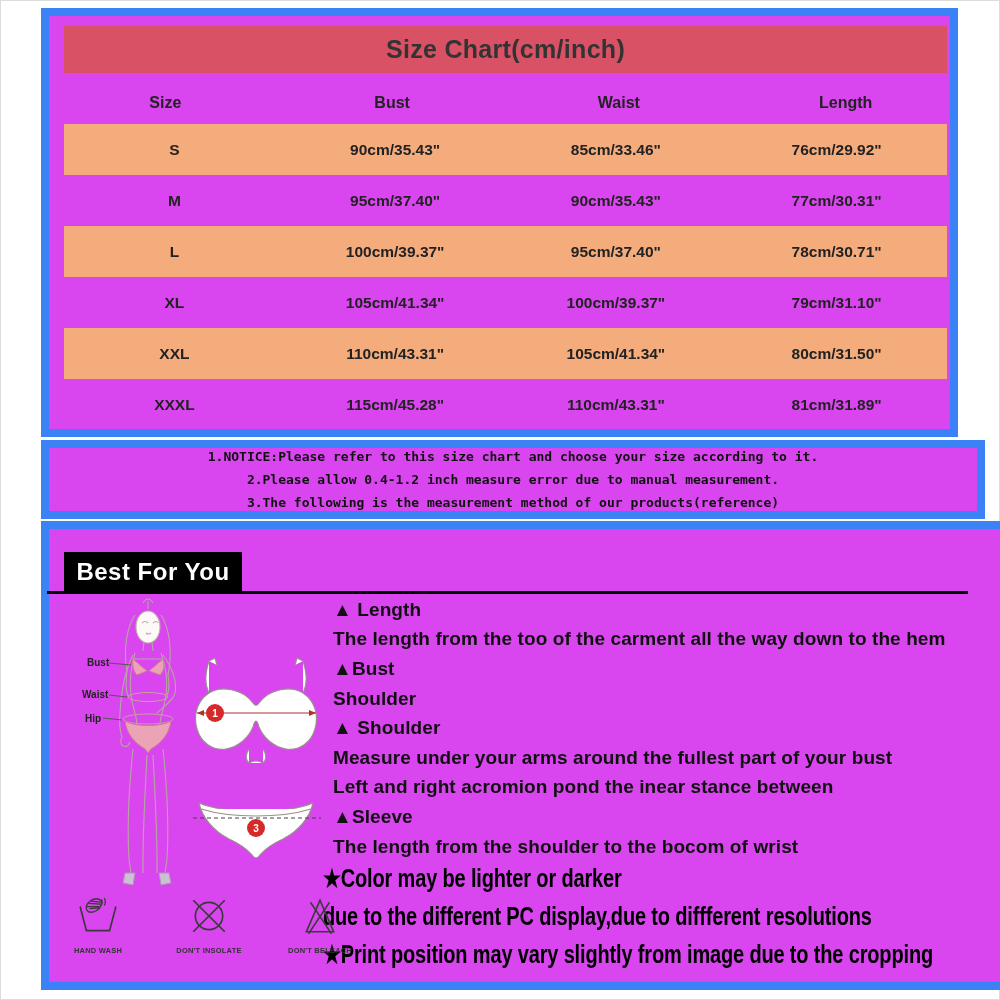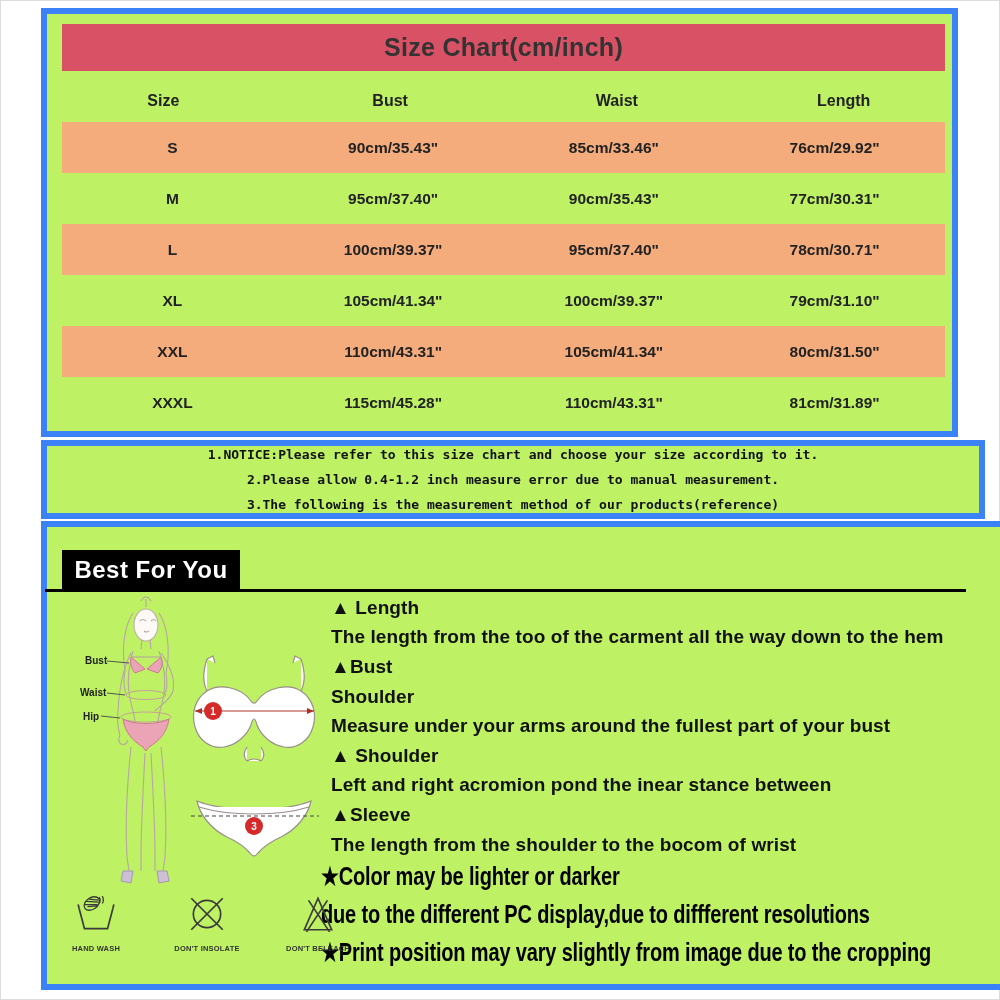--- a/index.html
+++ b/index.html
@@ -1,20 +1,20 @@
 <!DOCTYPE html>
 <html><head>
 <meta charset="utf-8">
 <style>
   html,body { margin:0; padding:0; background:#fff; }
   body { font-family:"Liberation Sans", sans-serif; color:#222; }
   .sheet { position:relative; width:1000px; height:1000px; background:#ffffff; overflow:hidden;
            outline:1px solid #dcdcdc; outline-offset:-1px; }
 
-  .box { position:absolute; border:6px solid #3b82f6; background:#bef264; box-sizing:border-box; }
+  .box { position:absolute; border:8px solid #3b82f6; background:#d946ef; box-sizing:border-box; }
 
   
   #table-box { left:41px; top:8px; width:917px; height:429px; }
   .title-band { position:absolute; left:15px; top:10px; width:883px; height:47px;
                 background:#d85164; display:flex; align-items:center; justify-content:center;
                 font-size:25px; font-weight:bold; color:#333; letter-spacing:0.3px; }
   .col-header { position:absolute; left:15px; top:66px; width:883px; height:42px;
                 display:grid; grid-template-columns:repeat(4,1fr); align-items:center;
                 text-align:center; font-weight:bold; font-size:16px; color:#222;gap:24px; }
   .rows { position:absolute; left:15px; top:108px; width:883px; }
@@ -179,22 +179,22 @@
         <circle cx="193" cy="231" r="9" fill="#d42a2a"></circle>
         <text class="marker-txt" x="193" y="234.5">3</text>
       </g>
     </svg>
 
     <div class="measure-lines">
       <div class="m-line">▲ Length</div>
       <div class="m-line">The length from the too of the carment all the way down to the hem</div>
       <div class="m-line">▲Bust</div>
       <div class="m-line">Shoulder</div>
+      <div class="m-line">▲ Shoulder</div>
       <div class="m-line">Measure under your arms around the fullest part of your bust</div>
-      <div class="m-line">▲ Shoulder</div>
       <div class="m-line">Left and right acromion pond the inear stance between</div>
       <div class="m-line">▲Sleeve</div>
       <div class="m-line">The length from the shoulder to the bocom of wrist</div>
     </div>
 
     <div class="big-lines">
       <div class="big">★Color may be lighter or darker</div>
       <div class="big">due to the different PC display,due to diffferent resolutions</div>
       <div class="big">★Print position may vary slightly from image due to the cropping</div>
     </div>

